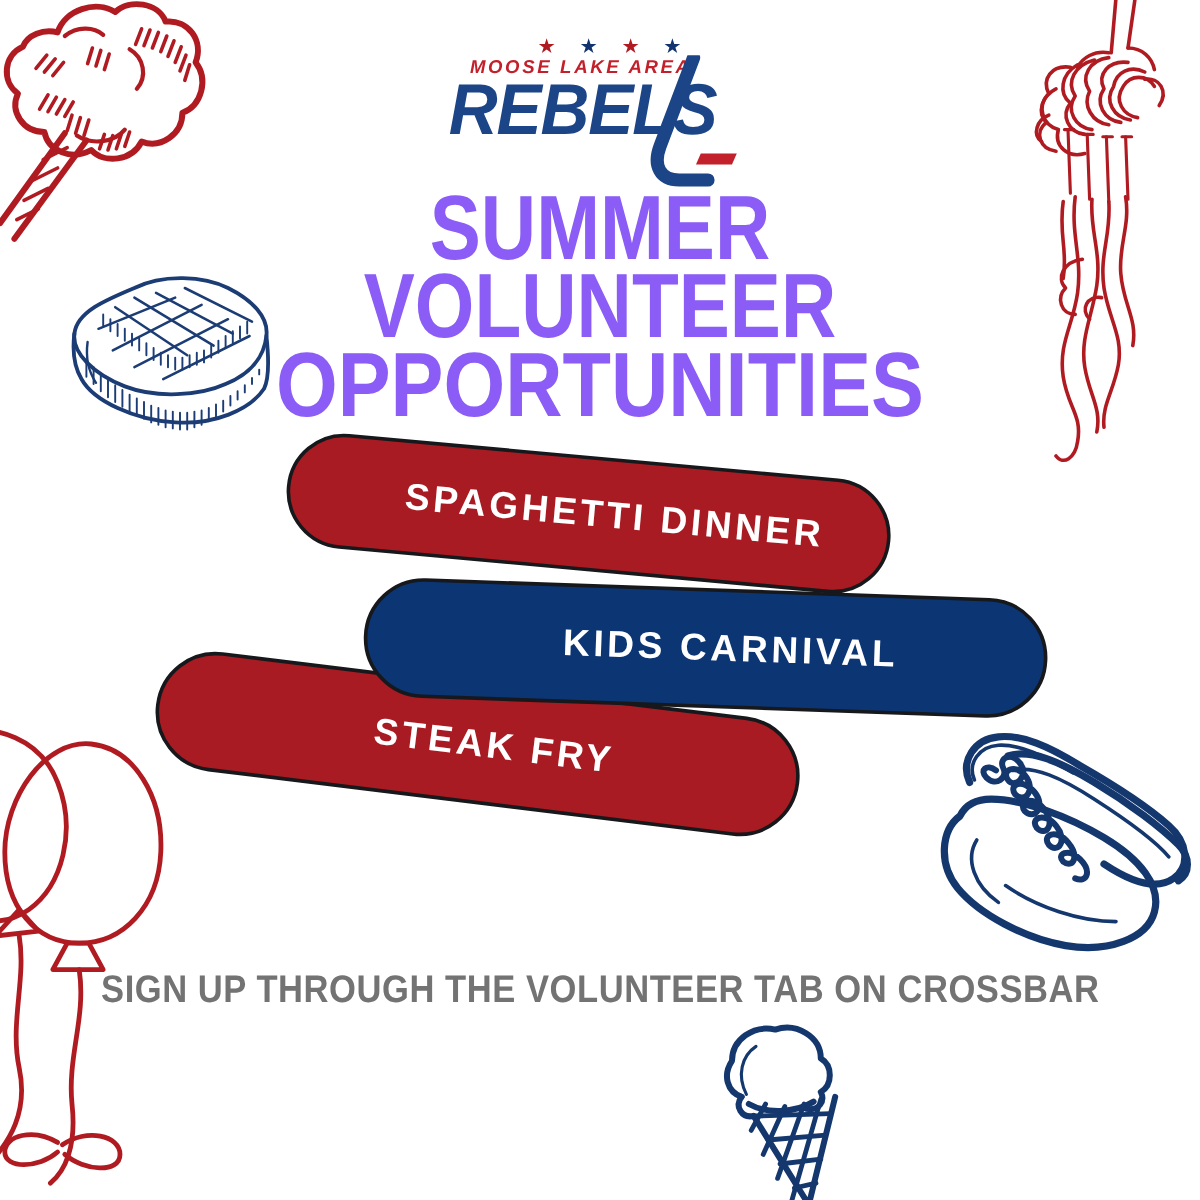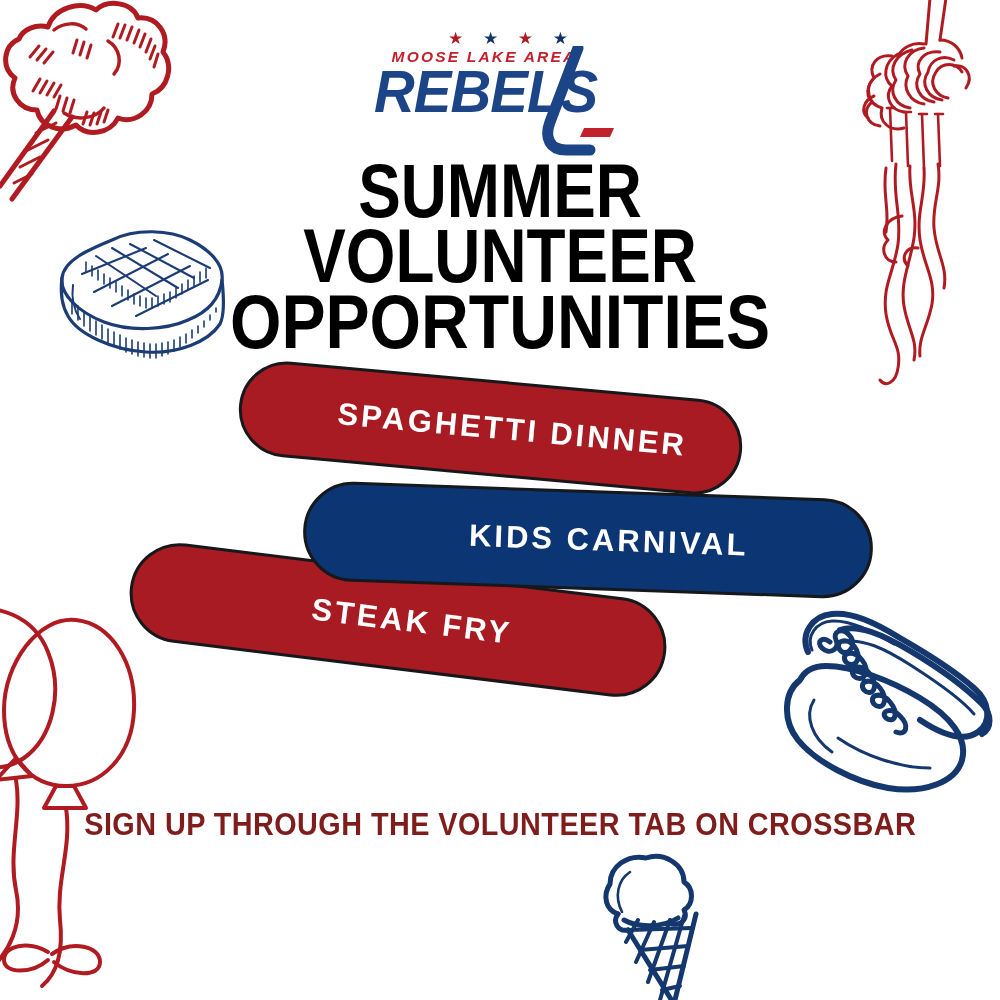--- a/index.html
+++ b/index.html
@@ -84,21 +84,21 @@
     transform: skewX(-24deg);
   }
 
   
   #headline {
     position: absolute;
     left: 0;
     top: 158px;
     width: 1000px;
     text-align: center;
-    color: #000000;
+    color: #8b5cf6;
     font-family: "Liberation Sans", sans-serif;
     font-weight: bold;
     line-height: 0.86;
     letter-spacing: 0px;
   }
   #headline .l1 { font-size: 76px; transform: scaleX(0.84); display: block; }
   #headline .l2 { font-size: 76px; transform: scaleX(0.84); display: block; }
   #headline .l3 { font-size: 76px; transform: scaleX(0.87); display: block; }
 
   
@@ -143,21 +143,21 @@
   }
   #pill-steak .pill-label { margin-left: 180px; }
 
   
   #footer {
     position: absolute;
     left: 0;
     top: 806px;
     width: 1000px;
     text-align: center;
-    color: #7f1d1d;
+    color: #737373;
     font-family: "Liberation Sans", sans-serif;
     font-weight: bold;
     font-size: 32px;
     letter-spacing: 0.5px;
     white-space: nowrap;
   }
   #footer span { display: inline-block; transform: scaleX(0.90); }
 </style>
 </head>
 <body>

